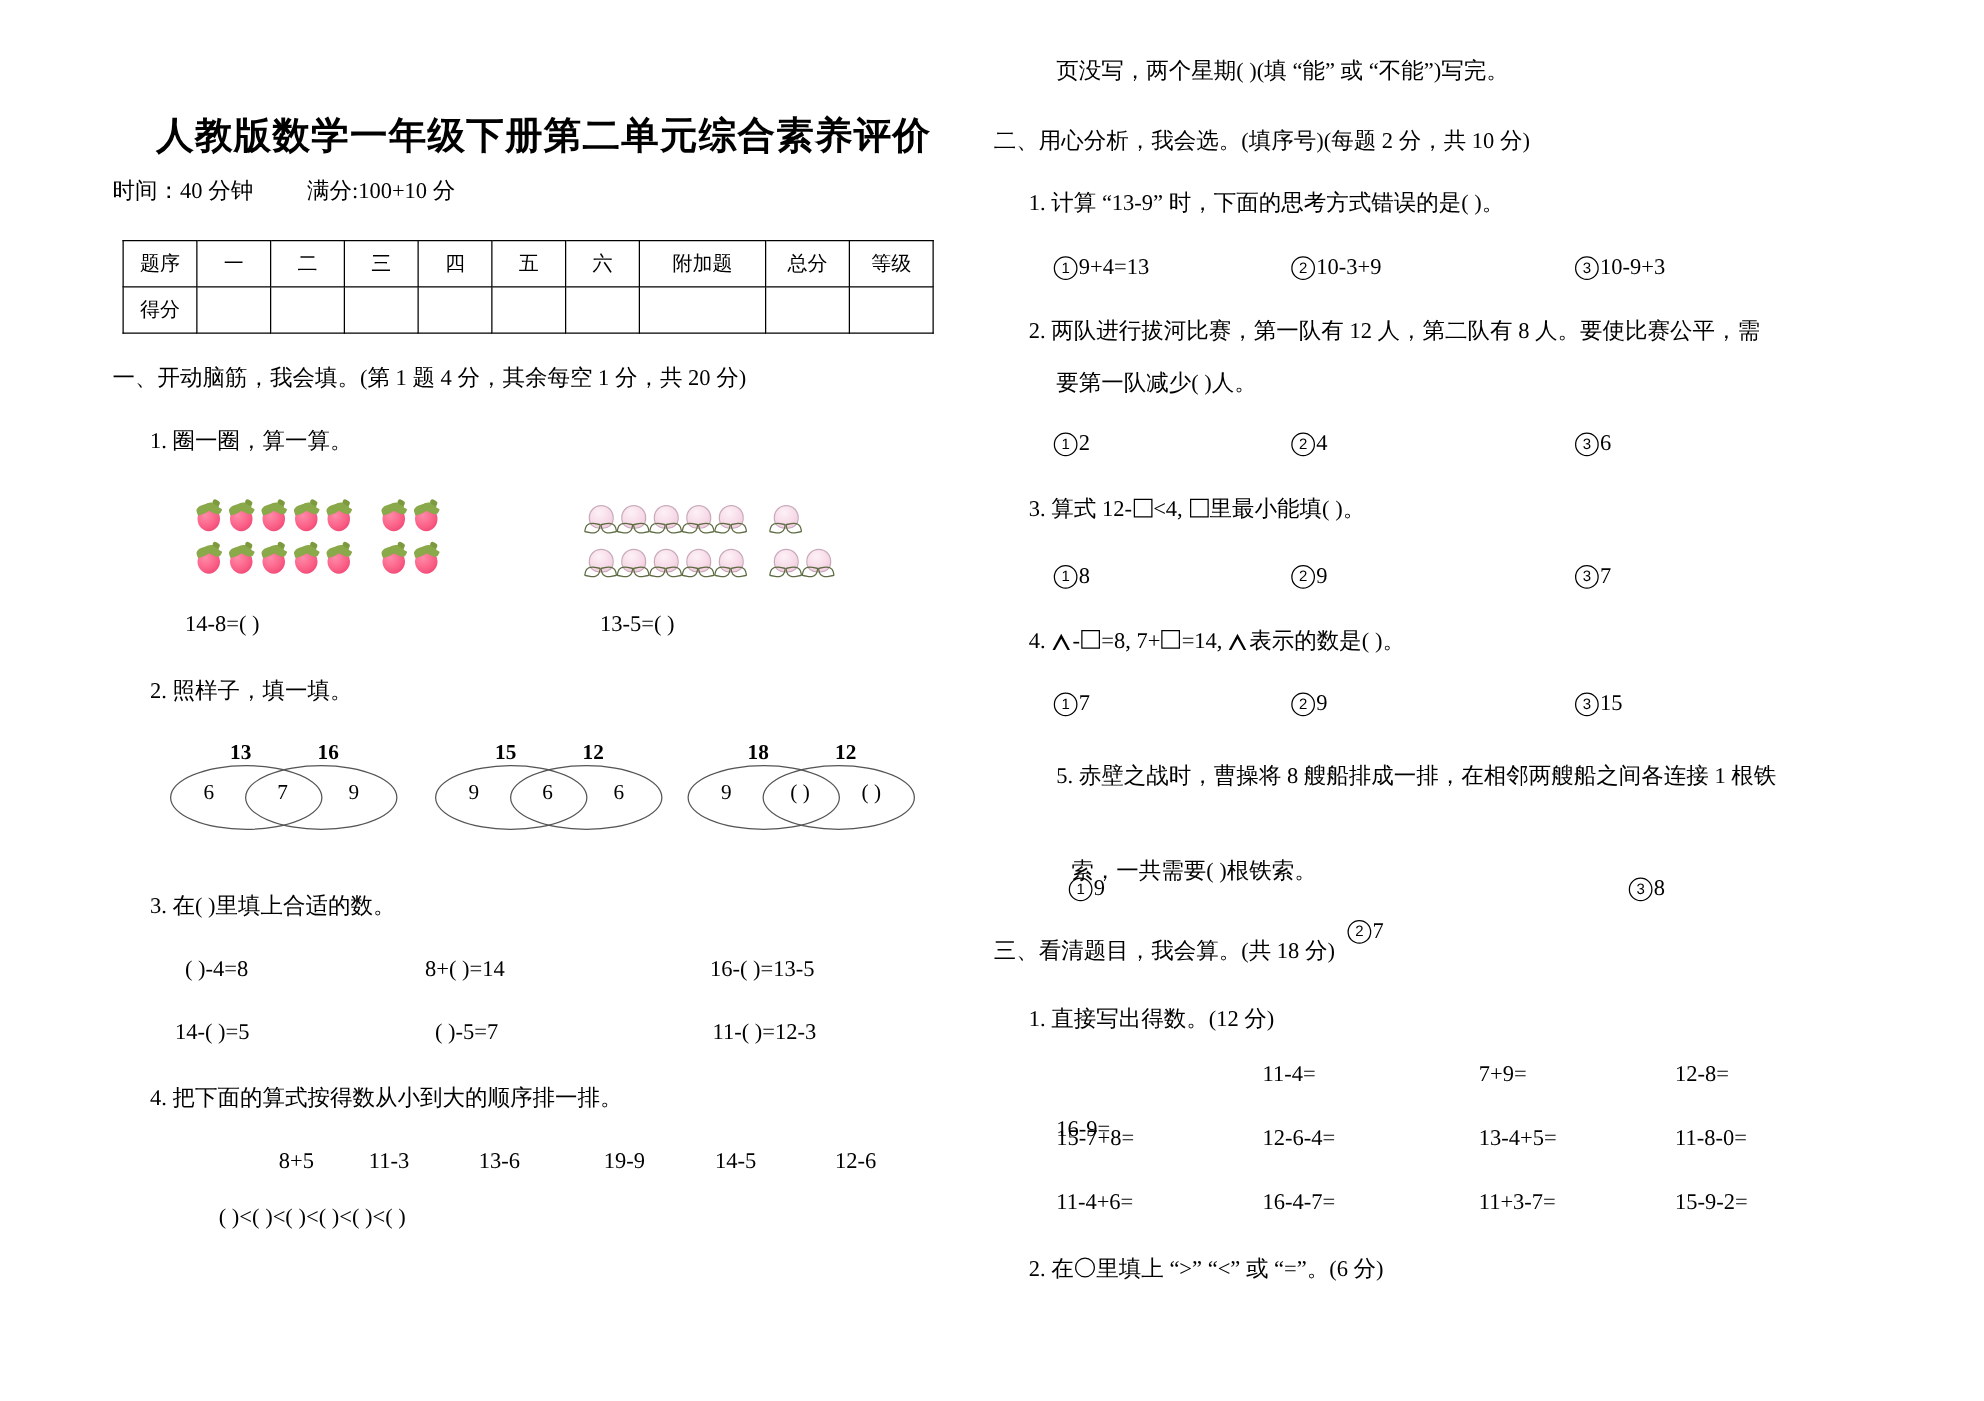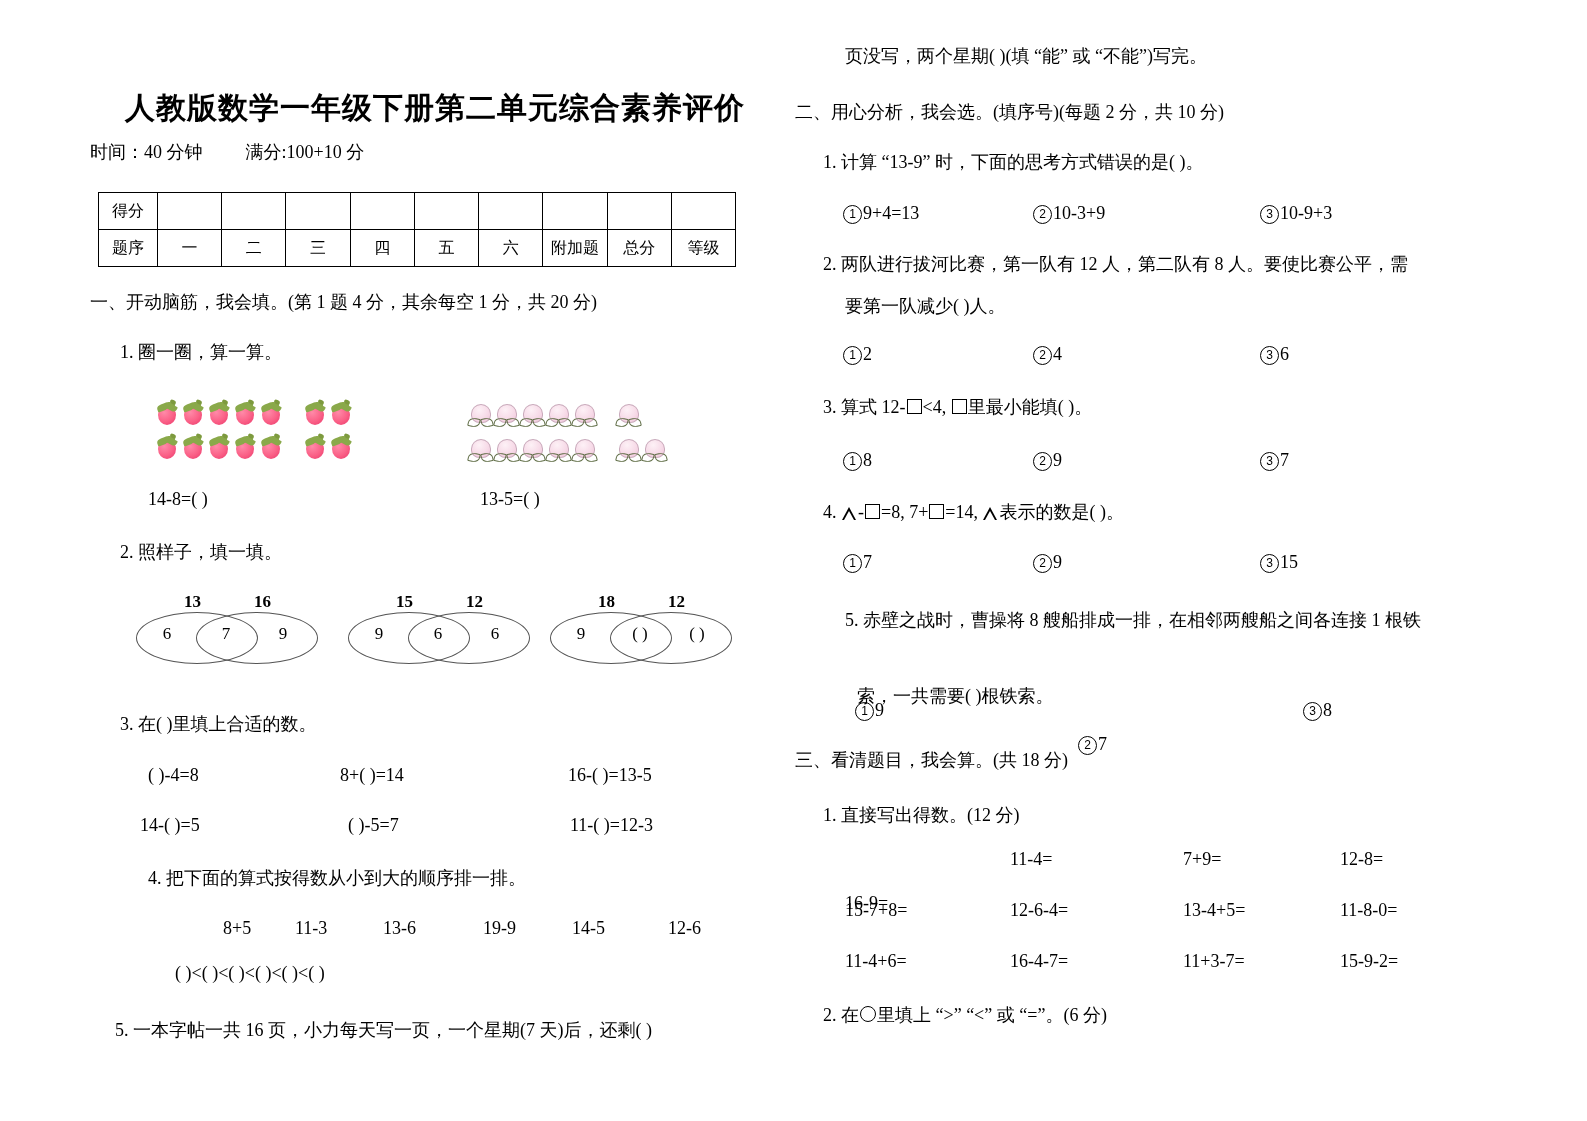--- a/index.html
+++ b/index.html
@@ -254,43 +254,43 @@
 
     <div class="subtitle">
       <span>时间：40 分钟</span>
       <span class="sp"></span>
       <span>满分:100+10 分</span>
     </div>
 
     <table class="score-table">
       <tbody>
           <tr>
-        <td class="lbl">得分</td>
-        <td></td>
-        <td></td>
-        <td></td>
-        <td></td>
-        <td></td>
-        <td></td>
-        <td></td>
-        <td></td>
-        <td></td>
-      </tr>
-      <tr>
         <td class="lbl">题序</td>
         <td class="num">一</td>
         <td class="num">二</td>
         <td class="num">三</td>
         <td class="num">四</td>
         <td class="num">五</td>
         <td class="num">六</td>
         <td class="extra">附加题</td>
         <td class="tot">总分</td>
         <td class="grd">等级</td>
       </tr>
+      <tr>
+        <td class="lbl">得分</td>
+        <td></td>
+        <td></td>
+        <td></td>
+        <td></td>
+        <td></td>
+        <td></td>
+        <td></td>
+        <td></td>
+        <td></td>
+      </tr>
     </tbody>
       </table>
 
     <div class="sec-head" style="left:0px; top:290px;">一、开动脑筋，我会填。(第 1 题 4 分，其余每空 1 分，共 20 分)</div>
 
     <div class="q" style="left:30px; top:340px;">1. 圈一圈，算一算。</div>
 
     <div class="fruit-group" style="left:65px; top:396px;">
       <div class="fruit-row">
         <span class="berry">
@@ -510,32 +510,31 @@
     <div class="q" style="left:30px; top:712px;">3. 在(      )里填上合适的数。</div>
 
     <div class="eq-line" style="left:58px; top:765px;">(      )-4=8</div>
     <div class="eq-line" style="left:250px; top:765px;">8+(      )=14</div>
     <div class="eq-line" style="left:478px; top:765px;">16-(      )=13-5</div>
 
     <div class="eq-line" style="left:50px; top:815px;">14-(      )=5</div>
     <div class="eq-line" style="left:258px; top:815px;">(      )-5=7</div>
     <div class="eq-line" style="left:480px; top:815px;">11-(      )=12-3</div>
 
-    <div class="q" style="left:30px; top:866px;margin-left:28px;">4. 把下面的算式按得数从小到大的顺序排一排。</div>
+    <div class="q" style="left:30px; top:866px;">4. 把下面的算式按得数从小到大的顺序排一排。</div>
 
     <div class="eq-line" style="left:133px; top:918px;">8+5</div>
     <div class="eq-line" style="left:205px; top:918px;">11-3</div>
     <div class="eq-line" style="left:293px; top:918px;">13-6</div>
     <div class="eq-line" style="left:393px; top:918px;">19-9</div>
     <div class="eq-line" style="left:482px; top:918px;">14-5</div>
     <div class="eq-line" style="left:578px; top:918px;">12-6</div>
 
     <div class="eq-line" style="left:85px; top:963px;">(        )&lt;(        )&lt;(        )&lt;(        )&lt;(        )&lt;(        )</div>
 
-    <div class="q" style="left:25px; top:1018px;">5. 一本字帖一共 16 页，小力每天写一页，一个星期(7 天)后，还剩(        )</div>
 
   </div>
 
   <div class="col-right">
 
     <div class="q" style="left:50px; top:44px;">页没写，两个星期(        )(填 “能” 或 “不能”)写完。</div>
 
     <div class="sec-head" style="left:0px; top:100px;">二、用心分析，我会选。(填序号)(每题 2 分，共 10 分)</div>
 
     <div class="q" style="left:28px; top:150px;">1. 计算 “13-9” 时，下面的思考方式错误的是(        )。</div>

